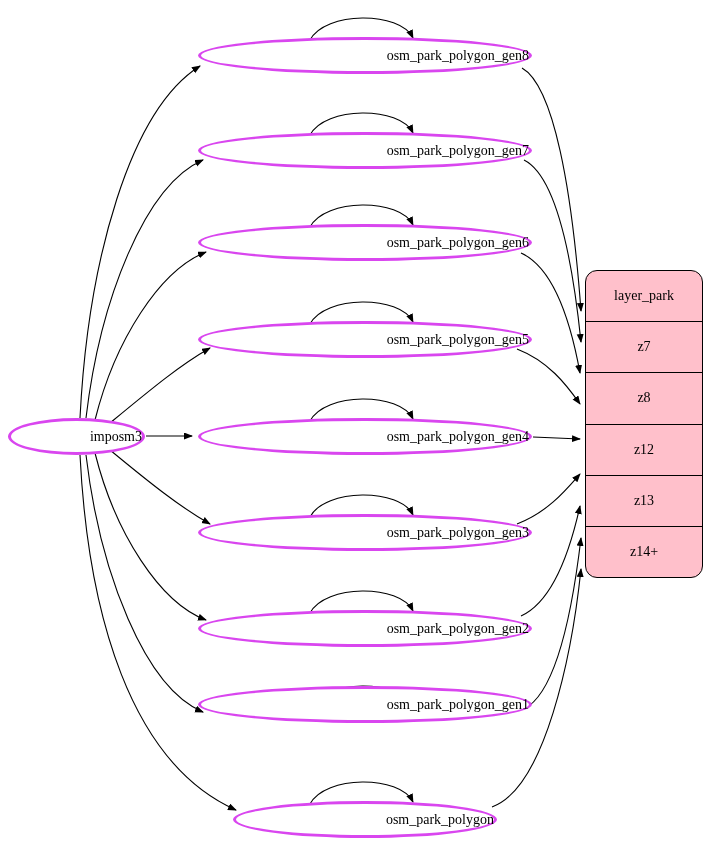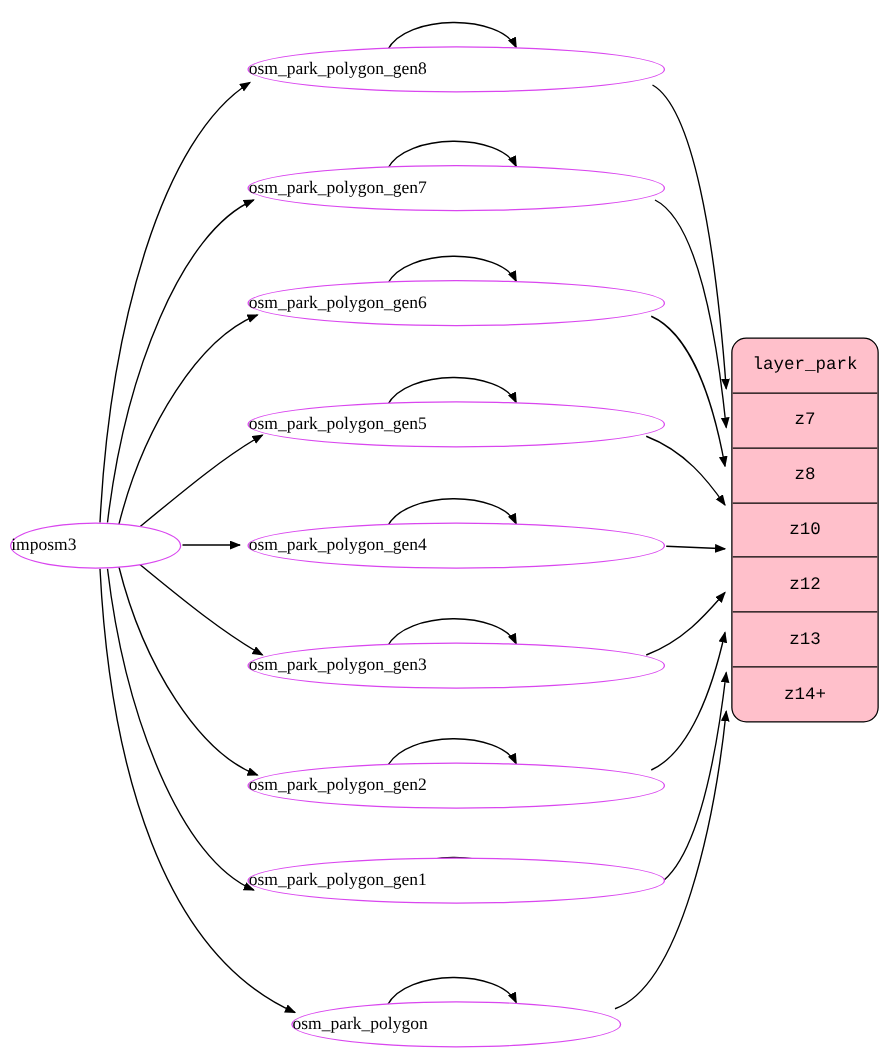--- a/index.html
+++ b/index.html
@@ -7,44 +7,43 @@
     position:relative;
     width:707px;height:851px;
     background:#ffffff;
     font-family:"Liberation Serif","DejaVu Serif",serif;
     overflow:hidden;
   }
   .edges{position:absolute;left:0;top:0;}
   .edge{fill:none;stroke:#000000;stroke-width:1.1;}
   .node{
     position:absolute;
-    border:1px solid #d946ef;
+    border:3px solid #d946ef;
     border-radius:50%;
     background:#ffffff;
-    display:flex;align-items:center;justify-content:flex-start;
+    display:flex;align-items:center;justify-content:flex-end;
     font-size:14px;color:#000000;
     box-sizing:border-box;
     white-space:nowrap;
   }
   .table-node{
     position:absolute;
     left:585px;top:270px;width:118px;height:308px;
     border:1px solid #000000;
     border-radius:12px;
     background:#ffc0cb;
     box-sizing:border-box;
     display:flex;flex-direction:column;
     overflow:hidden;
     font-size:14px;color:#000000;
   }
   .trow{
     flex:1;
     display:flex;align-items:center;justify-content:center;
     border-top:1px solid #000000;
-    font-family:Liberation Mono, monospace;
   }
   .trow:first-child{border-top:none;}
 </style>
 </head>
 <body>
 
 <div class="canvas">
 
   <svg class="edges" width="707" height="851" viewBox="0 0 707 851">
     <defs>
@@ -113,19 +112,18 @@
     <span>osm_park_polygon_gen1</span>
   </div>
   <div class="node" style="left:233px;top:801px;width:264px;height:37px;">
     <span>osm_park_polygon</span>
   </div>
 
   <div class="table-node">
     <div class="trow">layer_park</div>
     <div class="trow">z7</div>
     <div class="trow">z8</div>
-    <div class="trow">z10</div>
     <div class="trow">z12</div>
     <div class="trow">z13</div>
     <div class="trow">z14+</div>
   </div>
 
 </div>
 
 </body></html>

